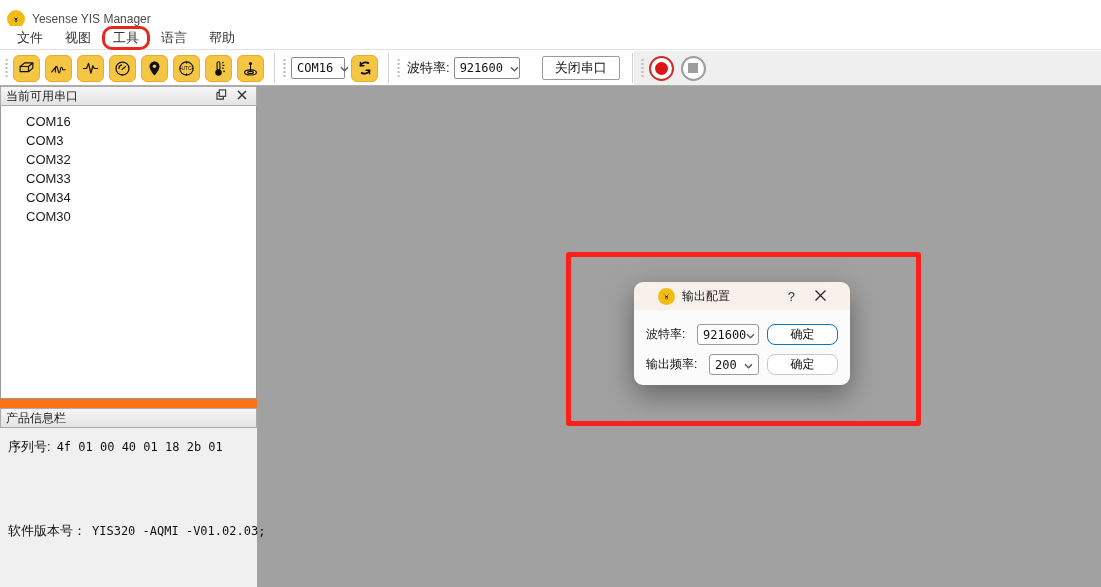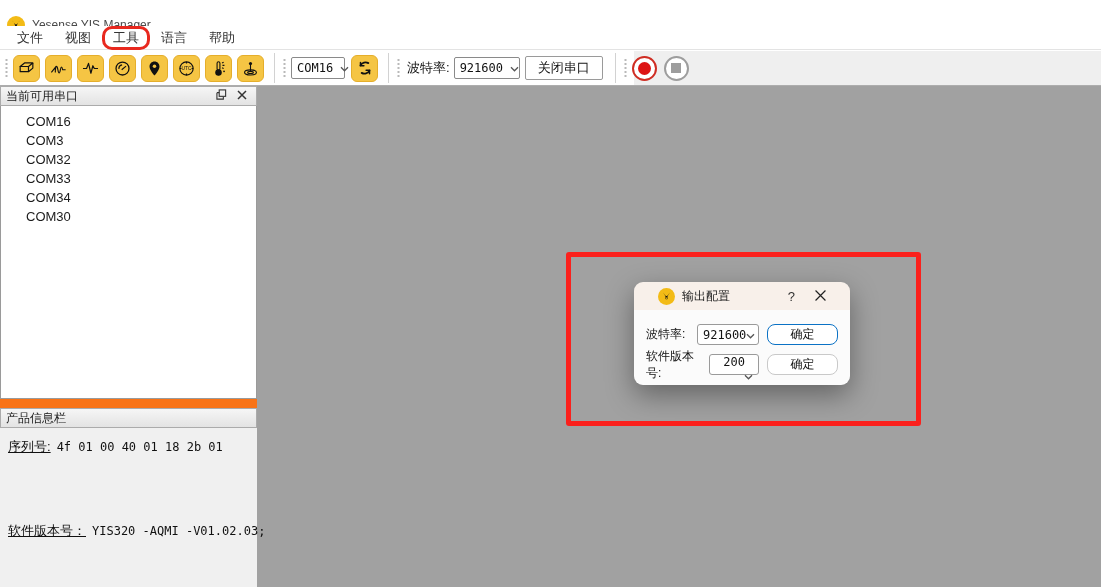--- a/index.html
+++ b/index.html
@@ -3,21 +3,21 @@
 <meta charset="utf-8">
 <style>
   * { box-sizing: border-box; margin: 0; padding: 0; }
   html,body { width:1101px; height:587px; }
   body {
     position: relative; overflow: hidden; background:#ffffff;
     font-family:"Liberation Sans","DejaVu Sans",sans-serif;
     -webkit-font-smoothing: antialiased;
   }
   
-  .titlebar { position:absolute; top:12px; left:0; right:0; height:26px; background:#fff;
+  .titlebar { position:absolute; top:6px; left:0; right:0; height:26px; background:#fff;
               display:flex; align-items:center; padding-left:7px; }
   .app-logo { width:18px; height:18px; border-radius:50%; background:#F3BB16;
               display:flex; align-items:center; justify-content:center; flex:0 0 auto; }
   .app-title { margin-left:7px; font-size:12px; color:#4a4a4a; }
   
   .menubar { position:absolute; top:26px; left:0; right:0; height:24px; background:#fff;
              display:flex; align-items:center; padding-left:6px; font-size:13px; color:#333;
              border-bottom:1px solid #e3e3e3; }
   .menu-item { padding:3px 11px; cursor:default; }
   .menu-item.highlight { border:3px solid #e8281e; border-radius:10px; padding:0 8px; margin:0 0; }
@@ -50,21 +50,21 @@
   .panel-header { height:20px; background:linear-gradient(#f6f6f6,#e3e3e3); border:1px solid #ababab;
                   display:flex; align-items:center; font-size:12px; color:#1a1a1a; padding:0 5px; }
   .panel-header .ph-icons { margin-left:auto; display:flex; align-items:center; gap:10px; padding-right:4px; }
   .ports-list { position:absolute; top:20px; left:0; width:257px; height:293px; background:#fff;
                 border:1px solid #9a9a9a; border-top:none; padding-top:6px; overflow:hidden; }
   .port-item { height:19px; line-height:19px; padding-left:25px; font-size:13px; color:#1b1b1b; cursor:pointer; }
   .product-header { position:absolute; top:322px; left:0; width:257px; }
   .info-area { position:absolute; top:342px; left:0; width:257px; bottom:0; background:#f0f0f0;
                padding:10px 8px 0 8px; }
   .info-row { display:flex; align-items:baseline; white-space:nowrap; }
-  .info-label { font-size:13px; color:#111;text-decoration:underline; }
+  .info-label { font-size:13px; color:#111; }
   .info-value { font-family:"DejaVu Sans Mono","Liberation Mono",monospace; font-size:12px; color:#111; margin-left:6px; }
   .info-row.version { margin-top:66px; }
   
   .workspace { position:absolute; top:86px; left:257px; right:0; bottom:0; background:#A1A1A1; }
   
   .annotation-rect { position:absolute; left:566px; top:252px; width:355px; height:174px;
                      border:5px solid #fb201c; border-radius:3px; pointer-events:none; z-index:40; }
   
   .dialog { position:absolute; left:634px; top:282px; width:216px; height:103px; z-index:30;
             border-radius:9px; box-shadow:0 10px 28px rgba(0,0,0,.38); }
@@ -74,21 +74,21 @@
               display:flex; align-items:center; justify-content:center; }
   .dlg-title { font-size:12px; color:#1a1a1a; margin-left:7px; }
   .dlg-help { margin-left:auto; font-size:13px; color:#333; padding:0 6px; cursor:pointer; }
   .dlg-close { margin-left:14px; cursor:pointer; display:flex; align-items:center; }
   .dlg-body { height:75px; background:#FBFBFB; border-radius:0 0 9px 9px; padding:14px 12px 0 12px; }
   .dlg-row { display:flex; align-items:center; height:21px; margin-bottom:9px; }
   .dlg-label { font-size:12px; color:#111; }
   .dlg-combo { margin-left:auto; height:21px; background:#fff; border:1px solid #9a9a9a; border-radius:3px;
                display:flex; align-items:center; padding:0 5px; cursor:pointer;
                font-family:"DejaVu Sans Mono","Liberation Mono",monospace; font-size:12px; color:#111; }
-  .dlg-combo.w1 { width:62px; } .dlg-combo.w2 { width:50px;flex-direction:column; }
+  .dlg-combo.w1 { width:62px; } .dlg-combo.w2 { width:50px; }
   .dlg-combo .chev { margin-left:auto; }
   .dlg-btn { width:71px; height:21px; margin-left:8px; background:#fff; border:1px solid #c9c9c9;
              border-radius:8px; font-size:12px; color:#111; display:flex; align-items:center;
              justify-content:center; cursor:pointer; }
   .dlg-btn.primary { border:1.5px solid #0B72C5; }
 </style>
 </head>
 <body>
 
 <div class="titlebar">
@@ -207,21 +207,21 @@
     <div class="sep"></div>
     <div class="grip"></div>
 
     <span class="tb-label">波特率:</span>
     <div class="combo" style="width:66px;">
       <span>921600</span>
       <span class="chev"><svg width="9" height="6" viewBox="0 0 9 6" fill="none" stroke="#555" stroke-width="1.3">
             <path d="M1 1.2 L4.5 4.8 L8 1.2"></path>
           </svg></span>
     </div>
-    <button class="tb-push" style="margin-left:5px;">关闭串口</button>
+    <button class="tb-push" style="margin-left:22px;">关闭串口</button>
 
     <div class="sep" style="margin-left:12px;"></div>
     <div class="grip"></div>
 
     <div class="round-btn">
       <span class="dot"></span>
     </div>
     <div class="round-btn gray">
       <span class="sq"></span>
     </div>
@@ -288,21 +288,21 @@
       <span class="dlg-label">波特率:</span>
       <div class="dlg-combo w1">
         <span>921600</span>
         <span class="chev"><svg width="9" height="6" viewBox="0 0 9 6" fill="none" stroke="#555" stroke-width="1.3">
               <path d="M1 1.2 L4.5 4.8 L8 1.2"></path>
             </svg></span>
       </div>
       <button class="dlg-btn primary">确定</button>
     </div>
     <div class="dlg-row">
-      <span class="dlg-label">软件版本号:</span>
+      <span class="dlg-label">输出频率:</span>
       <div class="dlg-combo w2">
         <span>200</span>
         <span class="chev"><svg width="9" height="6" viewBox="0 0 9 6" fill="none" stroke="#555" stroke-width="1.3">
               <path d="M1 1.2 L4.5 4.8 L8 1.2"></path>
             </svg></span>
       </div>
       <button class="dlg-btn">确定</button>
     </div>
   </div>
 </div>

